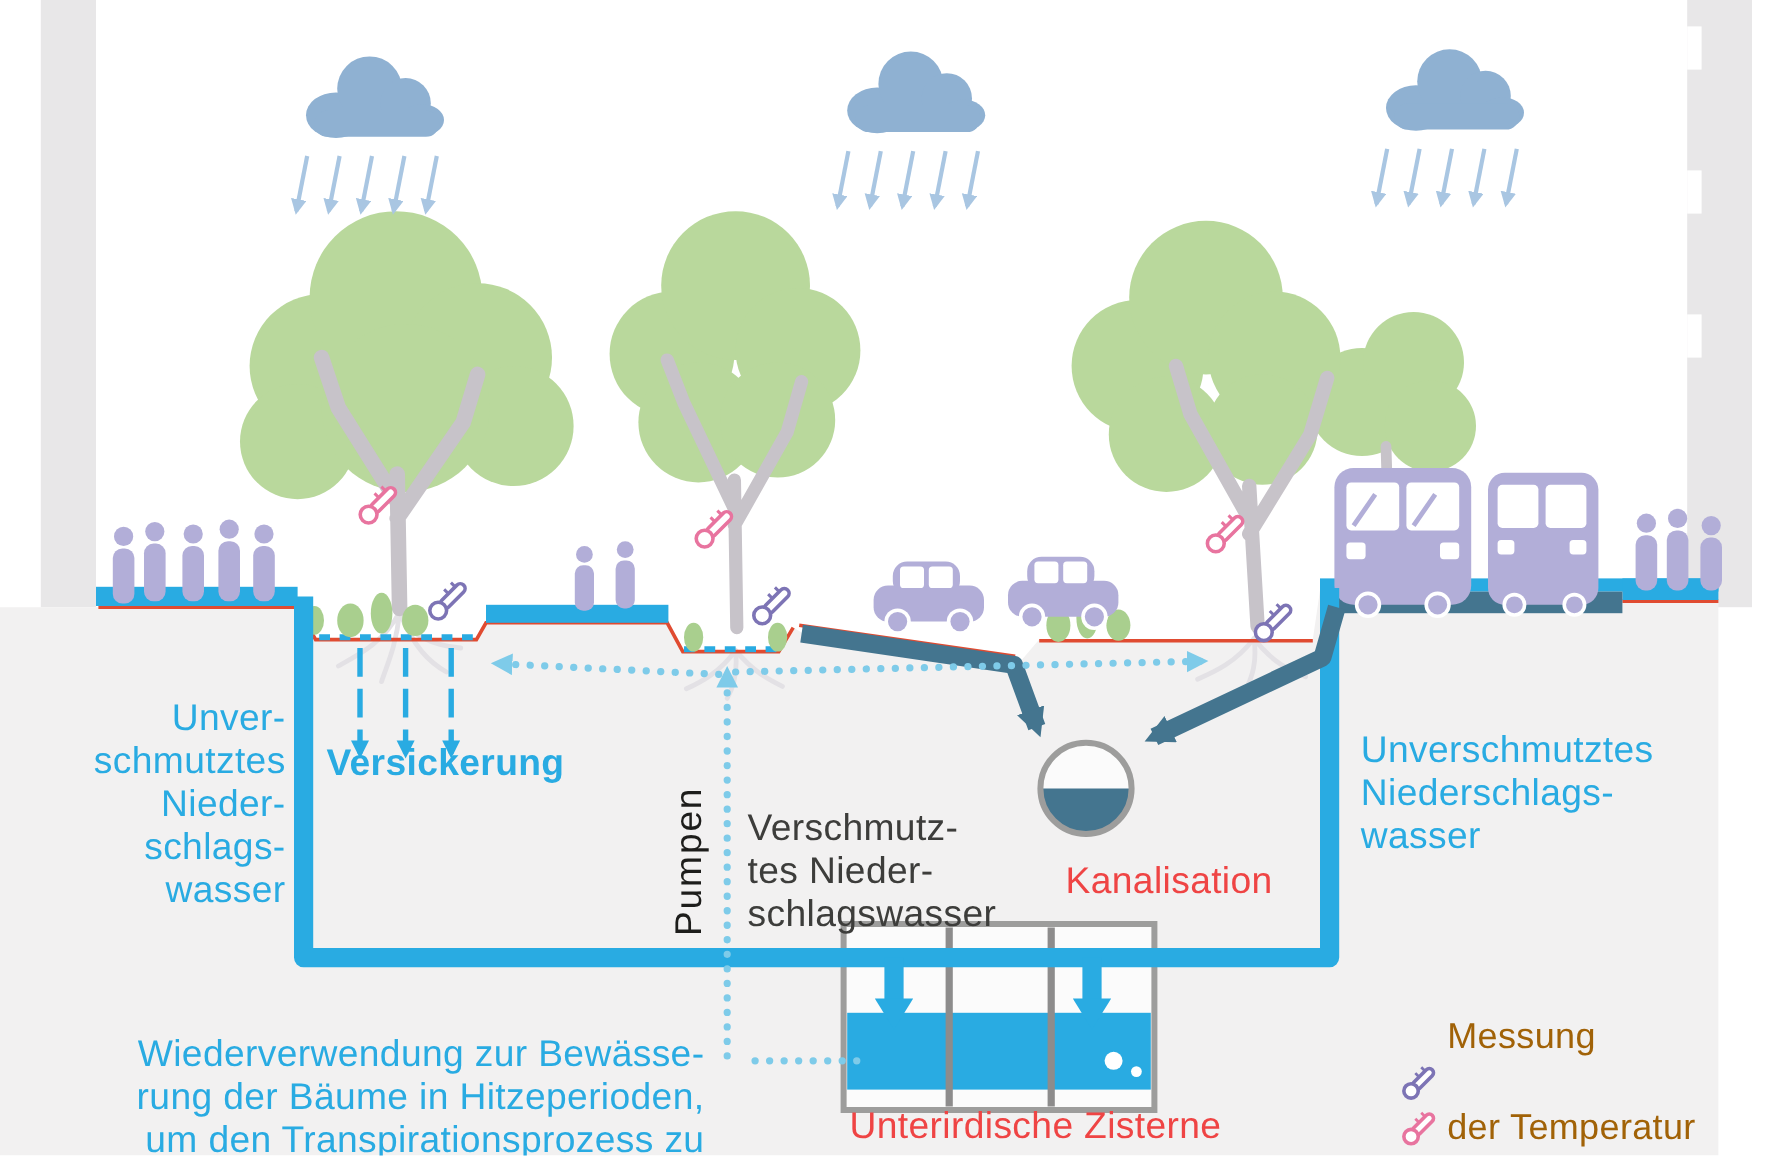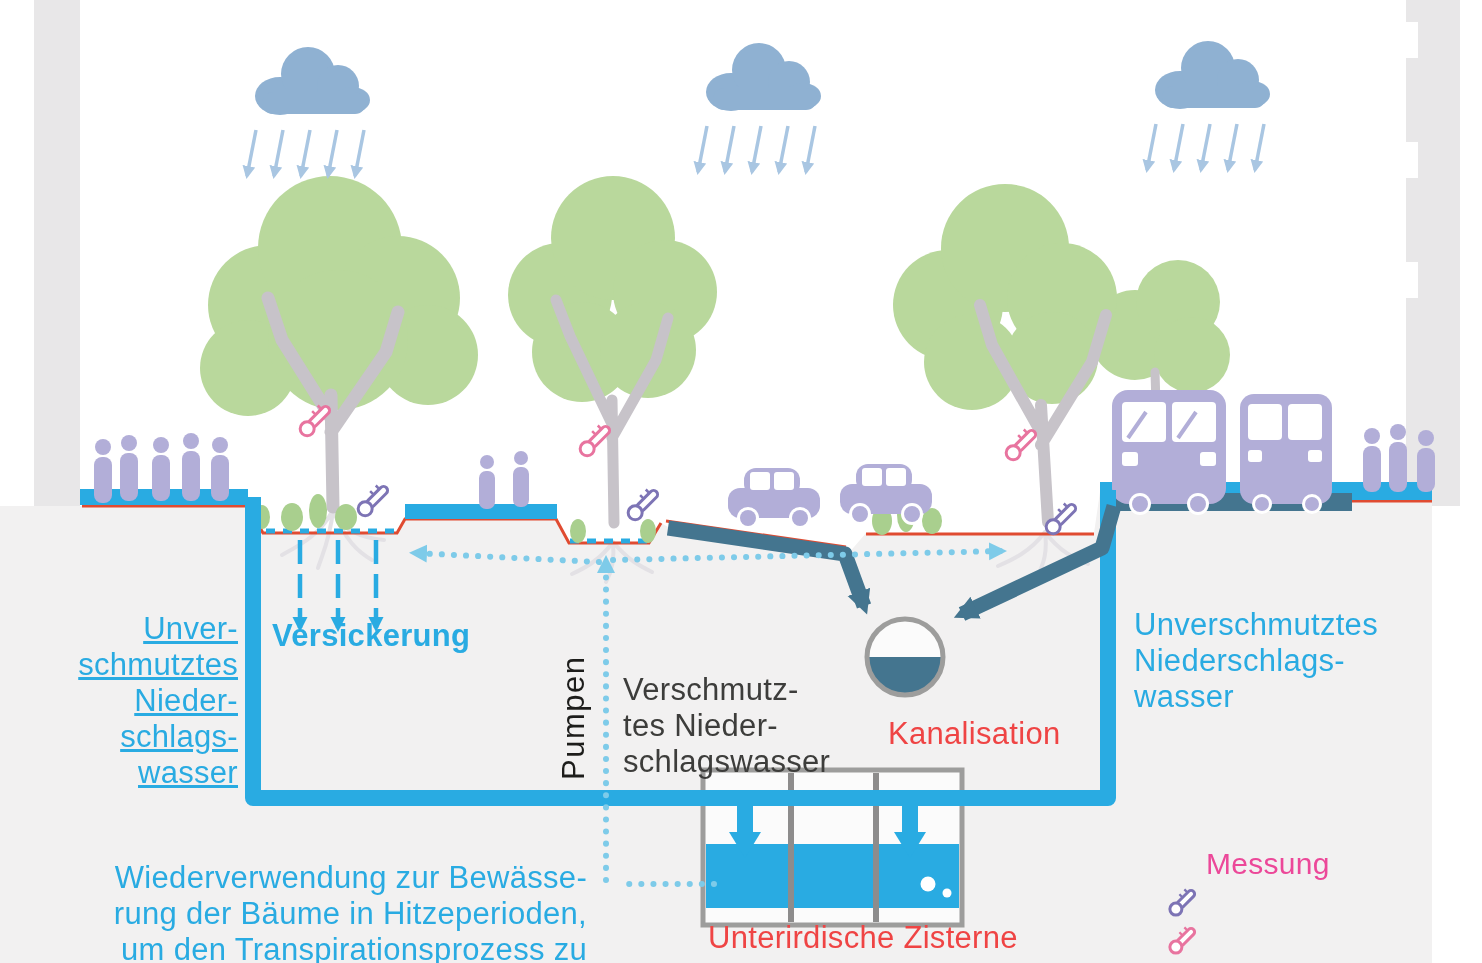--- a/index.html
+++ b/index.html
@@ -11,21 +11,21 @@
   #scene{position:absolute;left:0;top:0;width:1482px;height:963px;}
   .lbl{
     position:absolute;white-space:pre-line;
     font-size:31px;line-height:1.16;letter-spacing:.3px;font-weight:500;
   }
   .cyan{color:#29abe2;}
   .gray{color:#ef4444;}
   .dark{color:#2e2e2d;}
   .right{text-align:right;}
   .vertical{writing-mode:vertical-rl;transform:rotate(180deg);}
-  .legend{position:absolute;left:1160px;top:845px;color:#ec4899;}
+  .legend{position:absolute;left:1160px;top:845px;color:#a16207;}
   .legend-row{display:flex;align-items:center;height:38px;}
   .legend-icon{width:46px;height:38px;flex:0 0 46px;position:relative;}
   .legend-icon svg{position:absolute;left:0;top:0;}
   .legend-row span.txt{font-size:30px;letter-spacing:.3px;font-weight:500;}
 </style>
 </head>
 <body>
 
 <svg id="scene" viewBox="0 0 1482 963">
   <defs>
@@ -310,21 +310,21 @@
       <circle cx="0" cy="4" r="7"></circle>
       <path d="M-4 -20 H-9 M-4 -12 H-9" stroke-width="2.5"></path>
   </g>
   <g transform="translate(1056 524) rotate(45)" fill="#ffffff" stroke="#7d74b5" stroke-width="3">
     <rect x="-4" y="-26" width="8" height="26" rx="4"></rect>
       <circle cx="0" cy="4" r="7"></circle>
       <path d="M-4 -20 H-9 M-4 -12 H-9" stroke-width="2.5"></path>
   </g>
 </svg>
 
-<div class="lbl cyan right" style="left:38px;top:611px;width:200px;text-decoration:underline;">Unver-
+<div class="lbl cyan right" style="left:38px;top:580px;width:200px;">Unver-
 schmutztes
 Nieder-
 schlags-
 wasser</div>
 
 <div class="lbl cyan" style="left:272px;top:618px;font-weight:bold;">Versickerung</div>
 
 <div class="lbl dark vertical" style="left:556px;top:628px;height:152px;color:#1d1d1b;letter-spacing:1.5px;">Pumpen</div>
 
 <div class="lbl" style="left:623px;top:632px;color:#3d3d3b;margin-top:40px;">Verschmutz-
@@ -363,14 +363,15 @@
   <div class="legend-row">
     <span class="legend-icon">
       <svg width="44" height="38" viewBox="0 0 44 38">
         <g transform="translate(18 24) rotate(45)" fill="#ffffff" stroke="#e8749f" stroke-width="3">
           <rect x="-3.5" y="-22" width="7" height="22" rx="3.5"></rect>
             <circle cx="0" cy="3" r="6"></circle>
             <path d="M-3.5 -17 H-8 M-3.5 -10 H-8" stroke-width="2.3"></path>
         </g>
       </svg>
     </span>
+    <span class="txt">der Temperatur</span>
   </div>
 </div>
 
 </body></html>

